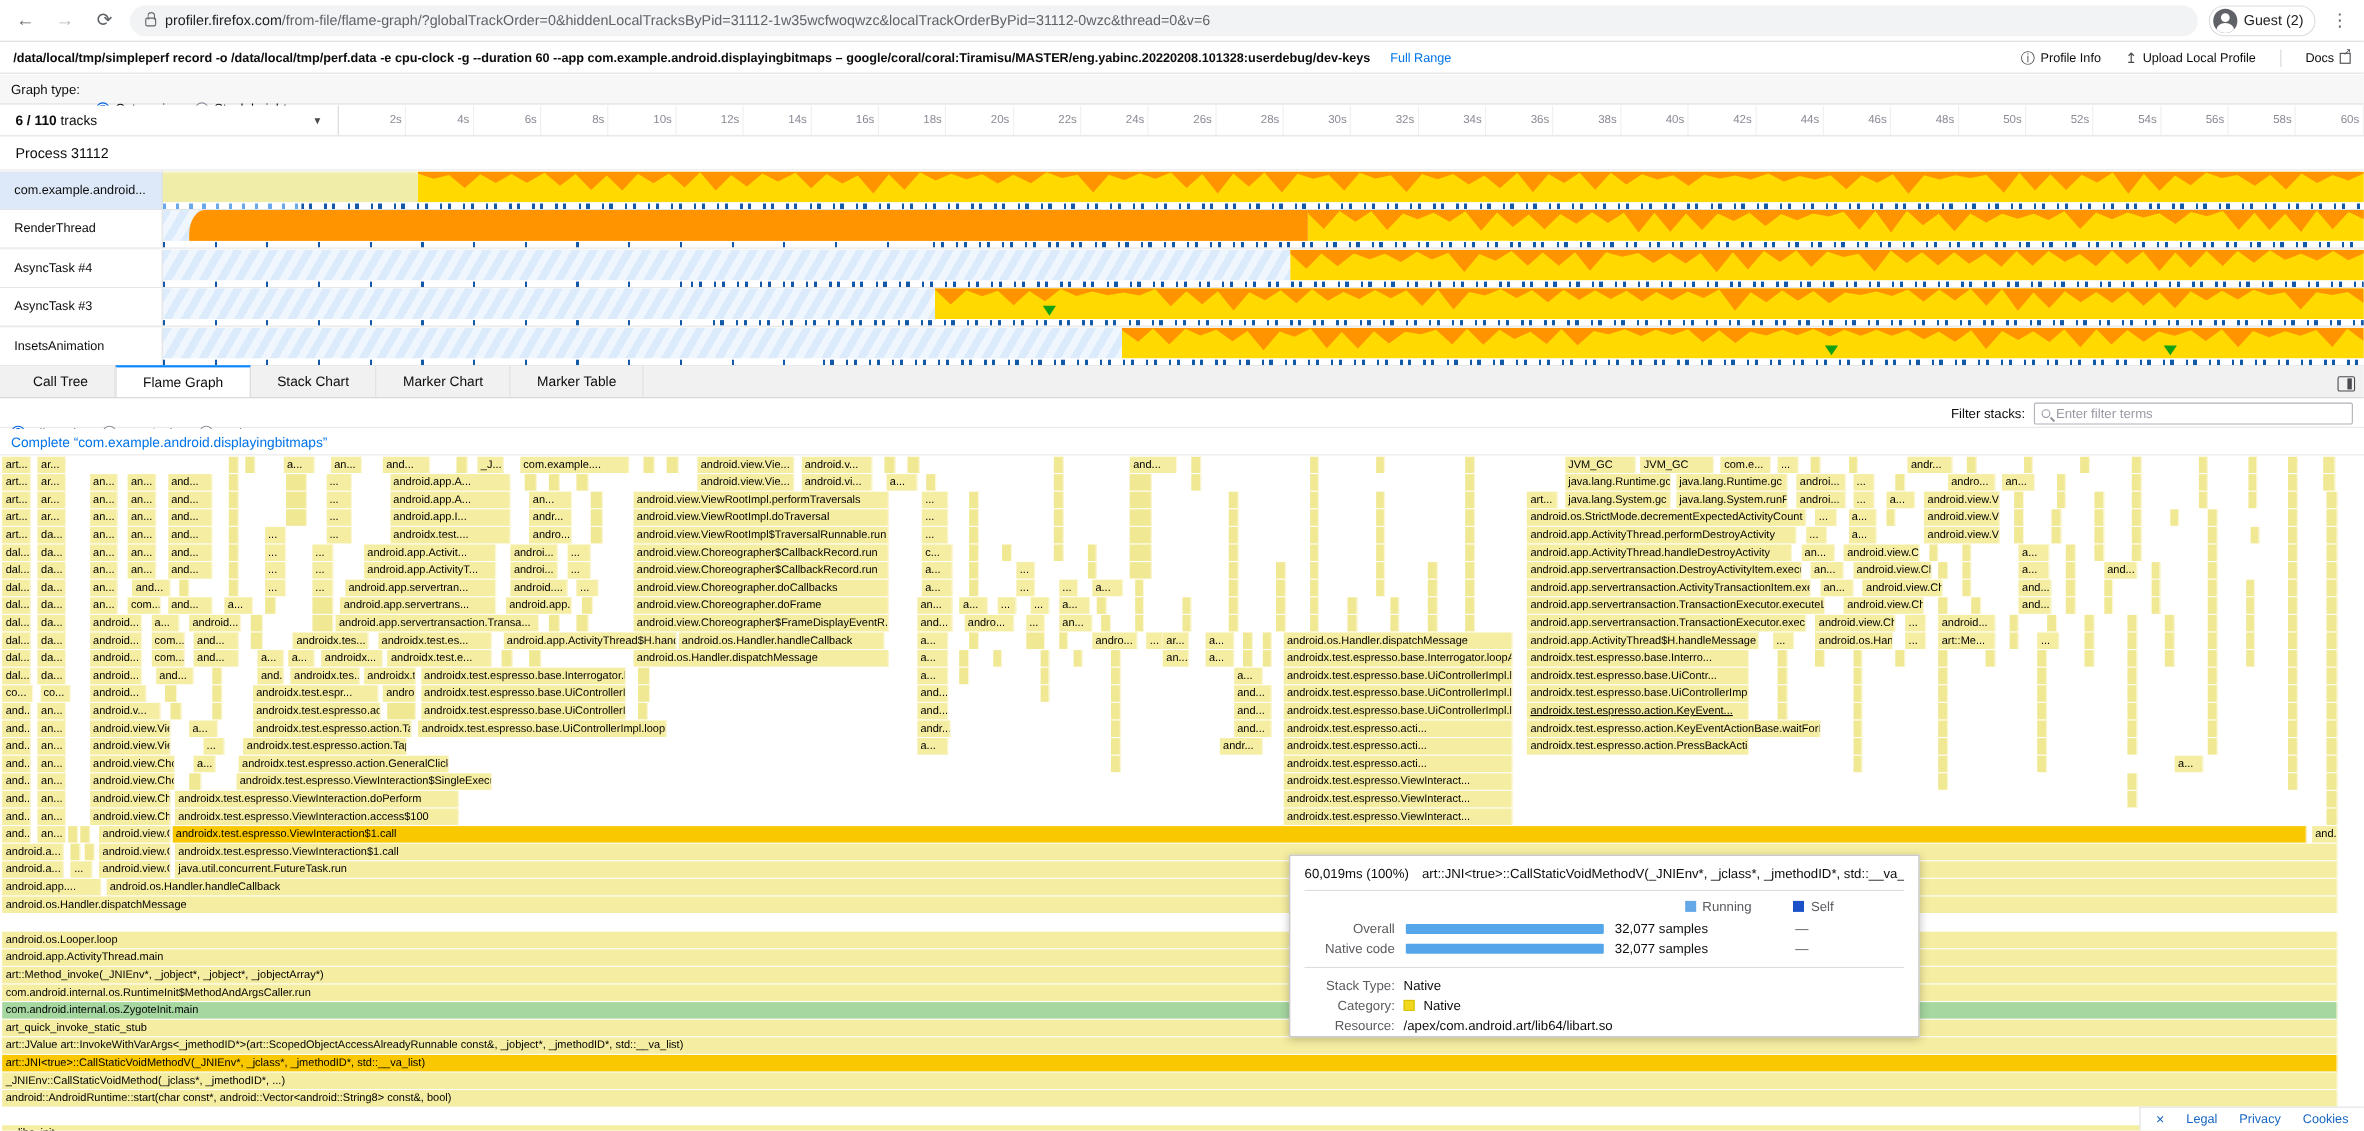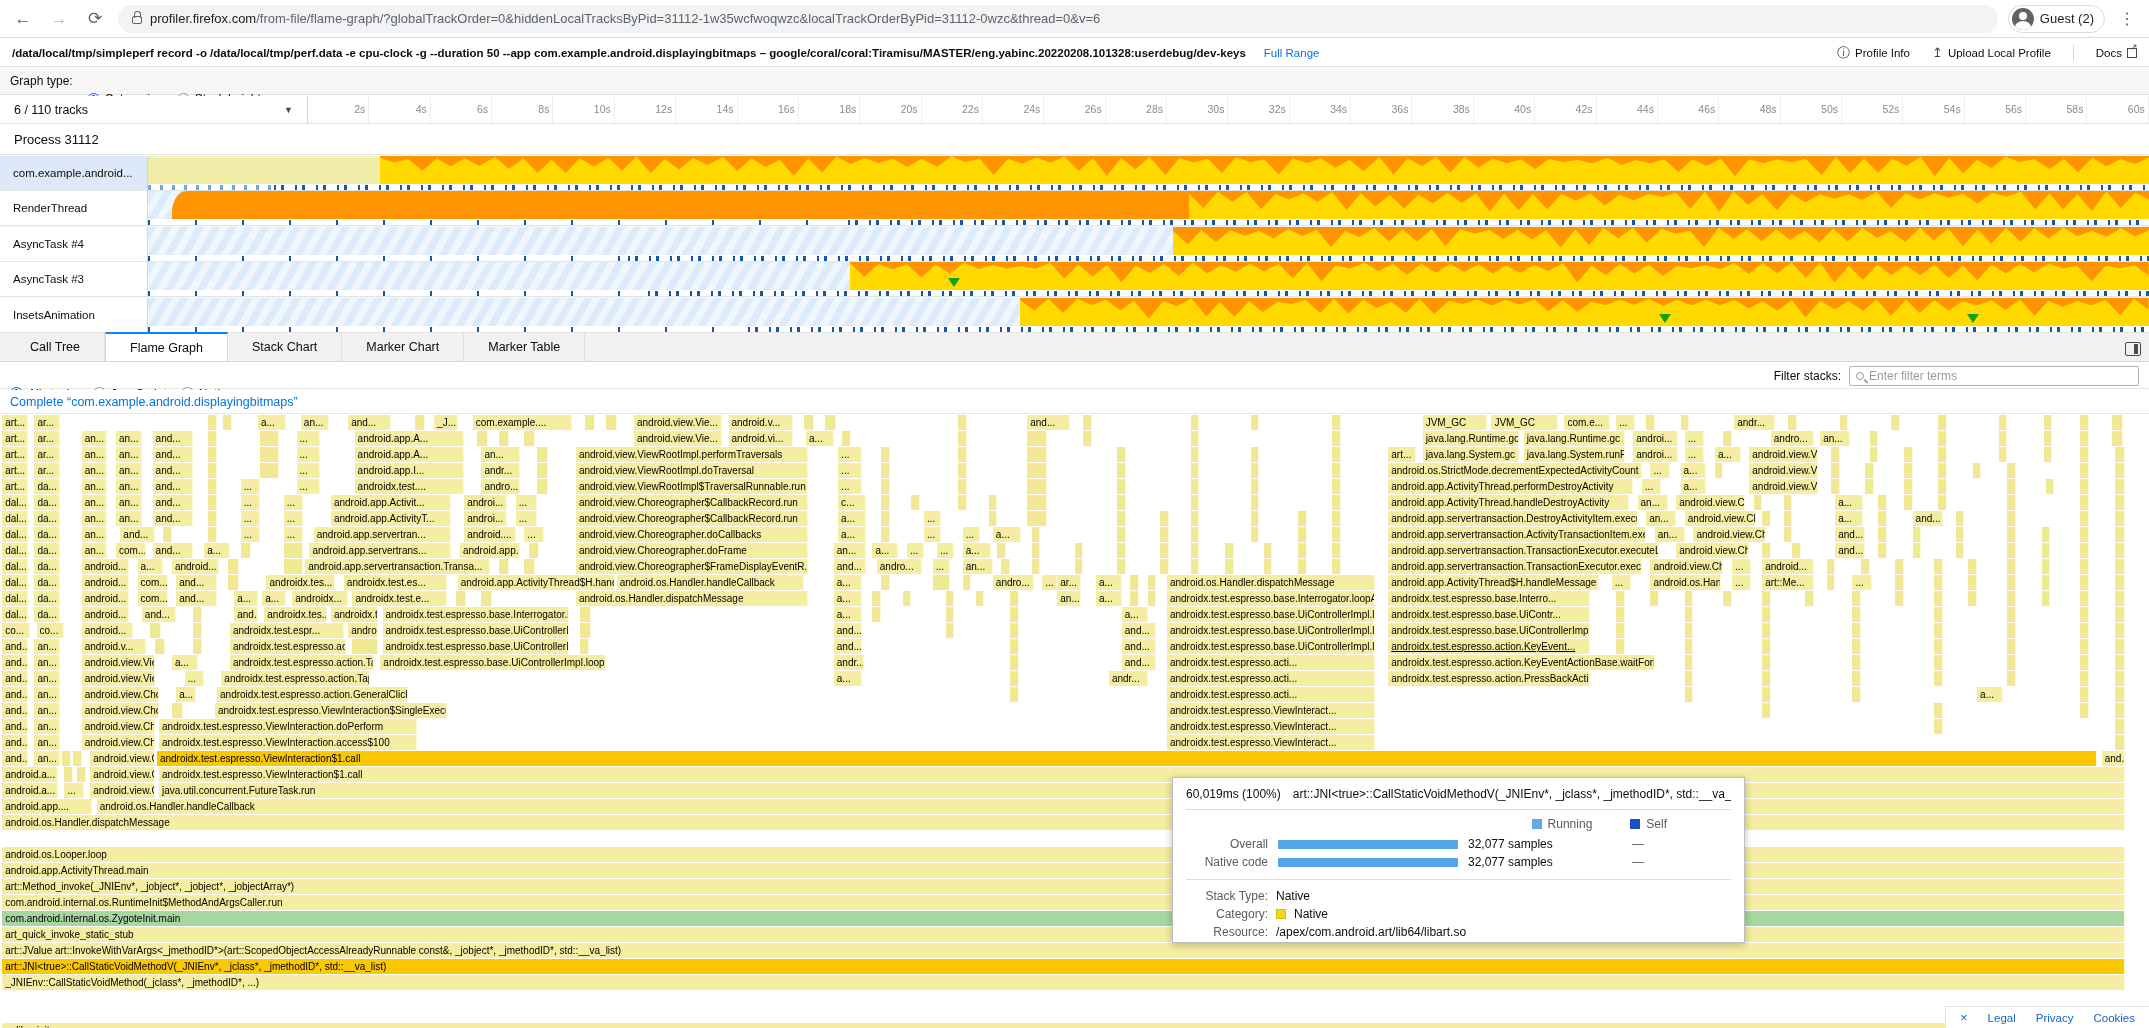--- a/index.html
+++ b/index.html
@@ -34,21 +34,21 @@
 
   
   #graphtype-row { position:absolute; top:68px; left:0; width:2149px; height:27px; background:#f7f7f7; border-bottom:1px solid #e0e0e0; display:flex; align-items:center; padding:0 10px; gap:14px; font-size:12px; color:#0c0c0d; }
   .radio { width:13px; height:13px; border-radius:50%; border:1px solid #8f8f9d; background:#fff; display:inline-block; vertical-align:-2px; margin-right:5px; }
   .radio.sel { border:1px solid #0060df; background:radial-gradient(circle, #0060df 0 4px, #fff 4.5px); }
   .radio-opt { display:flex; align-items:center; cursor:pointer;margin-top:36px; }
 
   
   #ruler-row { position:absolute; top:96px; left:0; width:2149px; height:28px; background:#fff; border-bottom:1px solid #e0e0e0; display:flex; }
   #tracks-count { width:308px; border-right:1px solid #d7d7d7; display:flex; align-items:center; justify-content:space-between; padding:0 14px; font-size:12.5px; color:#0c0c0d; }
-  #tracks-count b { font-weight:normal;text-align:right; }
+  #tracks-count b { font-weight:bold;text-align:right; }
   #tracks-count .caret { font-size:9px; color:#4a4a4f; }
   #ruler-ticks { flex:1; display:flex; }
   .tick { flex:1; font-size:10.5px; color:#8a8a95; text-align:right; padding:7px 3px 0 0; border-right:1px solid #efefef; overflow:hidden; }
 
   
   #process-row { position:absolute; top:125px; left:0; width:2149px; height:30px; background:#fff; border-bottom:1px solid #e8e8e8; display:flex; align-items:center; padding-left:14px; font-size:13px; color:#0c0c0d; }
   #tracks { position:absolute; top:156px; left:0; width:2149px; height:177px; background:#f5f6f7; }
   .track-row { position:absolute; left:0; width:2149px; height:35px; }
   .track-label { position:absolute; left:0; top:0; width:148px; height:35px; background:#fff; border-right:1px solid #d7d7d7; border-bottom:1px solid #e4e4e4; display:flex; align-items:center; padding-left:13px; font-size:11.5px; color:#0c0c0d; white-space:nowrap; overflow:hidden; cursor:pointer; }
   .track-label.sel { background:#dde9f8; }
@@ -126,21 +126,21 @@
     <span><span class="url-host">profiler.firefox.com</span><span class="url-path">/from-file/flame-graph/?globalTrackOrder=0&amp;hiddenLocalTracksByPid=31112-1w35wcfwoqwzc&amp;localTrackOrderByPid=31112-0wzc&amp;thread=0&amp;v=6</span></span>
   </div>
   <div id="profile-chip">
     <span id="avatar"></span>
     <span>Guest (2)</span>
   </div>
   <span id="kebab">⋮</span>
 </div>
 
 <div id="app-header">
-  <span id="cmdline">/data/local/tmp/simpleperf record -o /data/local/tmp/perf.data -e cpu-clock -g --duration 50 --app com.example.android.displayingbitmaps – google/coral/coral:Tiramisu/MASTER/eng.yabinc.20220208.101328:userdebug/dev-keys</span>
+  <span id="cmdline">/data/local/tmp/simpleperf record -o /data/local/tmp/perf.data -e cpu-clock -g --duration 60 --app com.example.android.displayingbitmaps – google/coral/coral:Tiramisu/MASTER/eng.yabinc.20220208.101328:userdebug/dev-keys</span>
   <span id="full-range">Full Range</span>
   <div id="header-right">
     <span class="hdr-link">
         <span class="ic-info">ⓘ</span>
         <span>Profile Info</span>
       </span>
     <span class="hdr-link">
         <span class="ic-up">↥</span>
         <span>Upload Local Profile</span>
       </span>
@@ -985,20 +985,23 @@
     </div>
     <div class="frow" style="top: 512px;">
       <div class="cell" style="left: 0.1%; width: 98.8%;">art_quick_invoke_static_stub</div>
     </div>
     <div class="frow" style="top: 544px;">
       <div class="cell g" style="left: 0.1%; width: 98.8%;">art::JNI&lt;true&gt;::CallStaticVoidMethodV(_JNIEnv*, _jclass*, _jmethodID*, std::__va_list)</div>
     </div>
     <div class="frow" style="top: 560px;">
       <div class="cell" style="left: 0.1%; width: 98.8%;">_JNIEnv::CallStaticVoidMethod(_jclass*, _jmethodID*, ...)</div>
     </div>
+    <div class="frow" style="top: 576px;">
+      <div class="cell" style="left: 0.1%; width: 98.8%;">android::AndroidRuntime::start(char const*, android::Vector&lt;android::String8&gt; const&amp;, bool)</div>
+    </div>
     <div class="frow" style="top: 625px;">
       <div class="cell" style="left: 0.1%; width: 98.8%;">main</div>
     </div>
     <div class="frow" style="top: 608px;">
       <div class="cell" style="left: 0.1%; width: 98.8%;">__libc_init</div>
     </div>
   </div>
 
 <div id="tooltip">
   <div id="tt-title">

